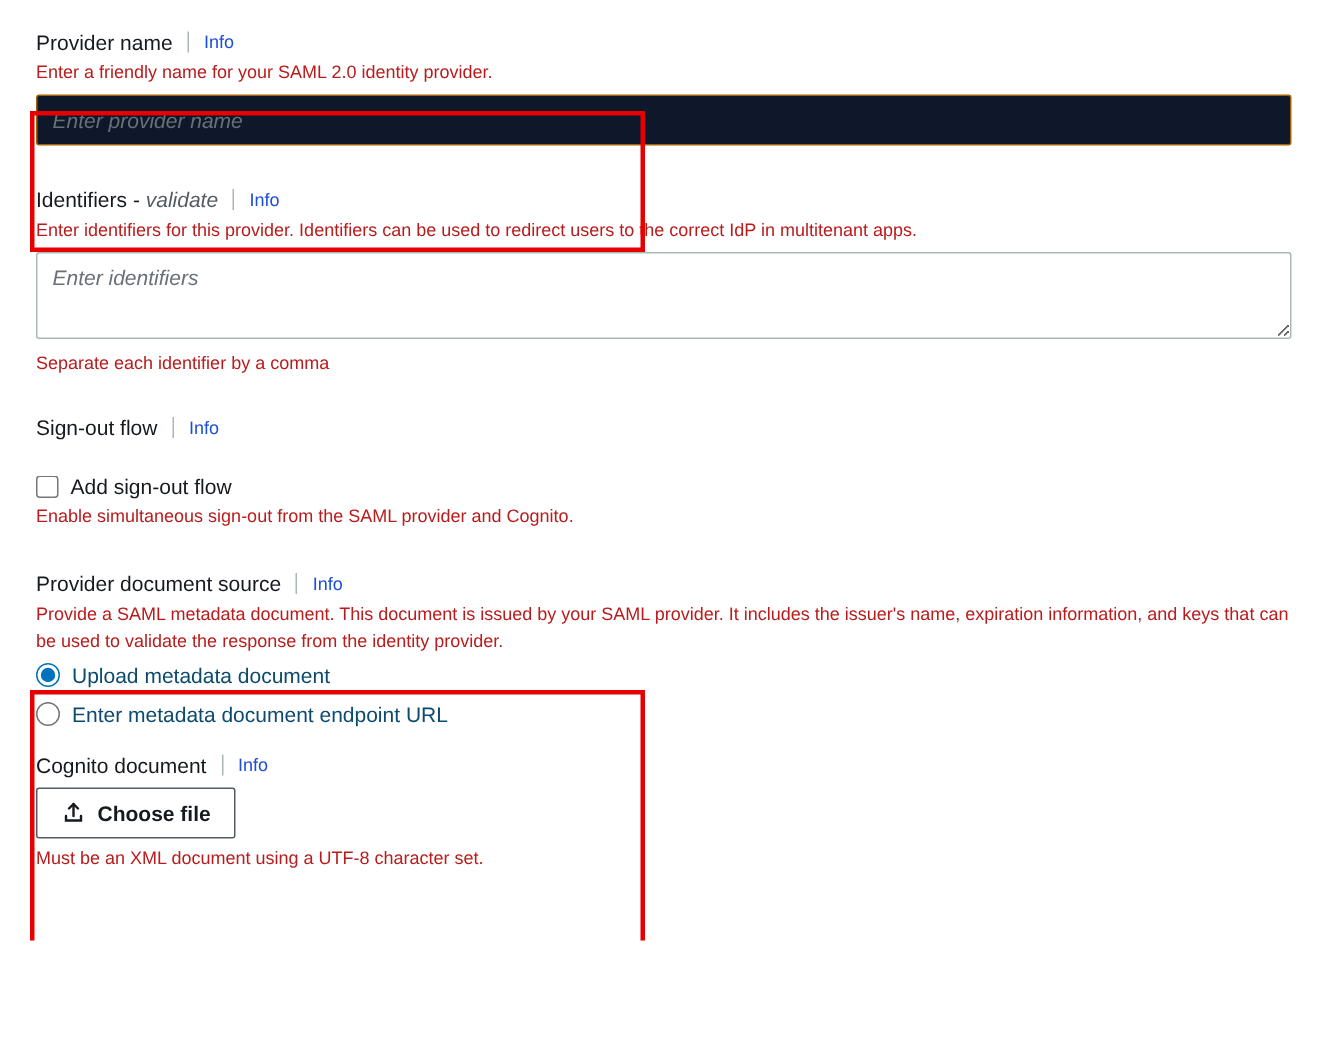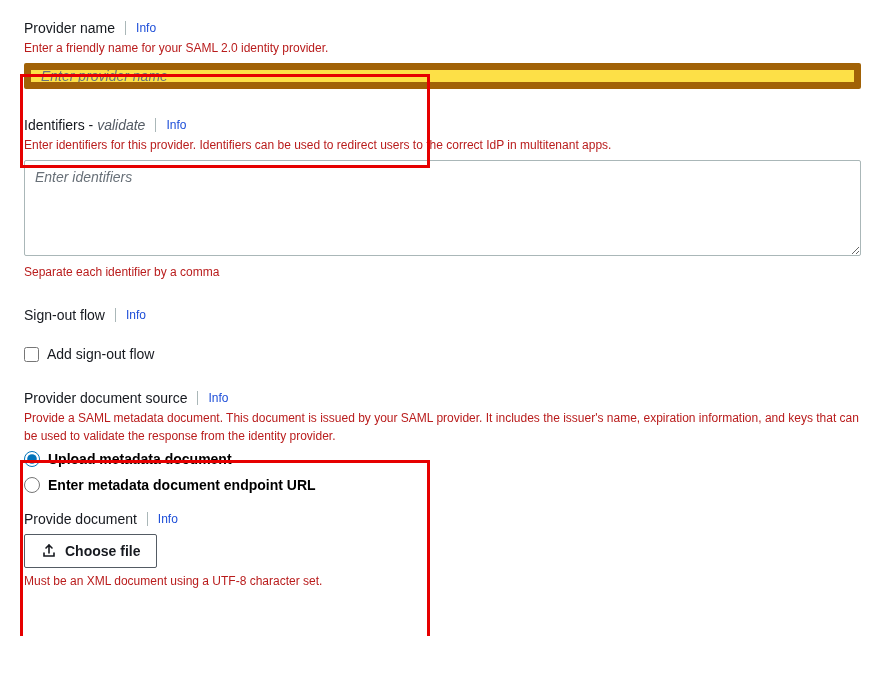--- a/index.html
+++ b/index.html
@@ -58,36 +58,36 @@
       line-height: 1.5;
       margin-bottom: 6px;
     }
     .hint-below {
       font-size: 12px;
       color: #b91c1c;
       margin-top: 6px;
     }
     input[type="text"].text-input {
       width: 100%;
-      height: 20px;
+      height: 34px;
       padding: 6px 10px;
-      border: 7px solid #a16207;
+      border: 1px solid #a16207;
       border-radius: 2px;
       font-size: 14px;
       font-style: italic;
       color: #687078;
-      background: #fde047;
+      background: #0f172a;
     }
     input[type="text"].text-input::placeholder {
       color: #687078;
       font-style: italic;
     }
     textarea.text-area {
       width: 100%;
-      height: 96px;
+      height: 58px;
       padding: 8px 10px;
       border: 1px solid #aab7b8;
       border-radius: 2px;
       font-size: 14px;
       font-family: inherit;
       resize: vertical;
       background: #fff;
     }
     textarea.text-area::placeholder {
       color: #687078;
@@ -118,23 +118,22 @@
     }
     .radio-row input[type="radio"] {
       width: 16px;
       height: 16px;
       margin-right: 8px;
       cursor: pointer;
       accent-color: #0073bb;
     }
     .radio-row label {
       font-size: 14px;
-      color: #000000;
-      cursor: pointer;
-      font-weight: bold;
+      color: #0c4a6e;
+      cursor: pointer;
     }
     .choose-file-btn {
       display: inline-flex;
       align-items: center;
       height: 34px;
       padding: 0 16px;
       border: 1px solid #545b64;
       border-radius: 2px;
       background: #fff;
       cursor: pointer;
@@ -204,20 +203,21 @@
   <div class="section">
     <div class="section-header">
       <span class="section-label">Sign-out flow</span>
       <span class="divider-vert"></span>
       <a class="info-link">Info</a>
     </div>
     <div class="checkbox-row">
       <input type="checkbox" id="signout-cb" style="">
       <label for="signout-cb">Add sign-out flow</label>
     </div>
+    <div class="section-desc">Enable simultaneous sign-out from the SAML provider and Cognito.</div>
   </div>
 
   <div class="section" style="margin-bottom:18px;">
     <div class="section-header">
       <span class="section-label">Provider document source</span>
       <span class="divider-vert"></span>
       <a class="info-link">Info</a>
     </div>
     <div class="section-desc">Provide a SAML metadata document. This document is issued by your SAML provider. It includes the issuer's name, expiration information, and keys that can be used to validate the response from the identity provider.</div>
     <div class="radio-row">
@@ -225,21 +225,21 @@
       <label for="md-upload">Upload metadata document</label>
     </div>
     <div class="radio-row">
       <input type="radio" name="mdsrc" id="md-url" style="">
       <label for="md-url">Enter metadata document endpoint URL</label>
     </div>
   </div>
 
   <div class="section">
     <div class="section-header">
-      <span class="section-label">Provide document</span>
+      <span class="section-label">Cognito document</span>
       <span class="divider-vert"></span>
       <a class="info-link">Info</a>
     </div>
     <button class="choose-file-btn" style="margin-top:4px;padding-left:16px;">
       <svg class="upload-icon-svg" viewBox="0 0 16 16" fill="none" stroke="#16191f" stroke-width="1.6">
         <path d="M3 10 V13 H13 V10" stroke-linecap="round"></path>
         <path d="M8 2 V10" stroke-linecap="round"></path>
         <path d="M5 5 L8 2 L11 5" stroke-linecap="round" stroke-linejoin="round"></path>
       </svg>
       <span>Choose file</span>

